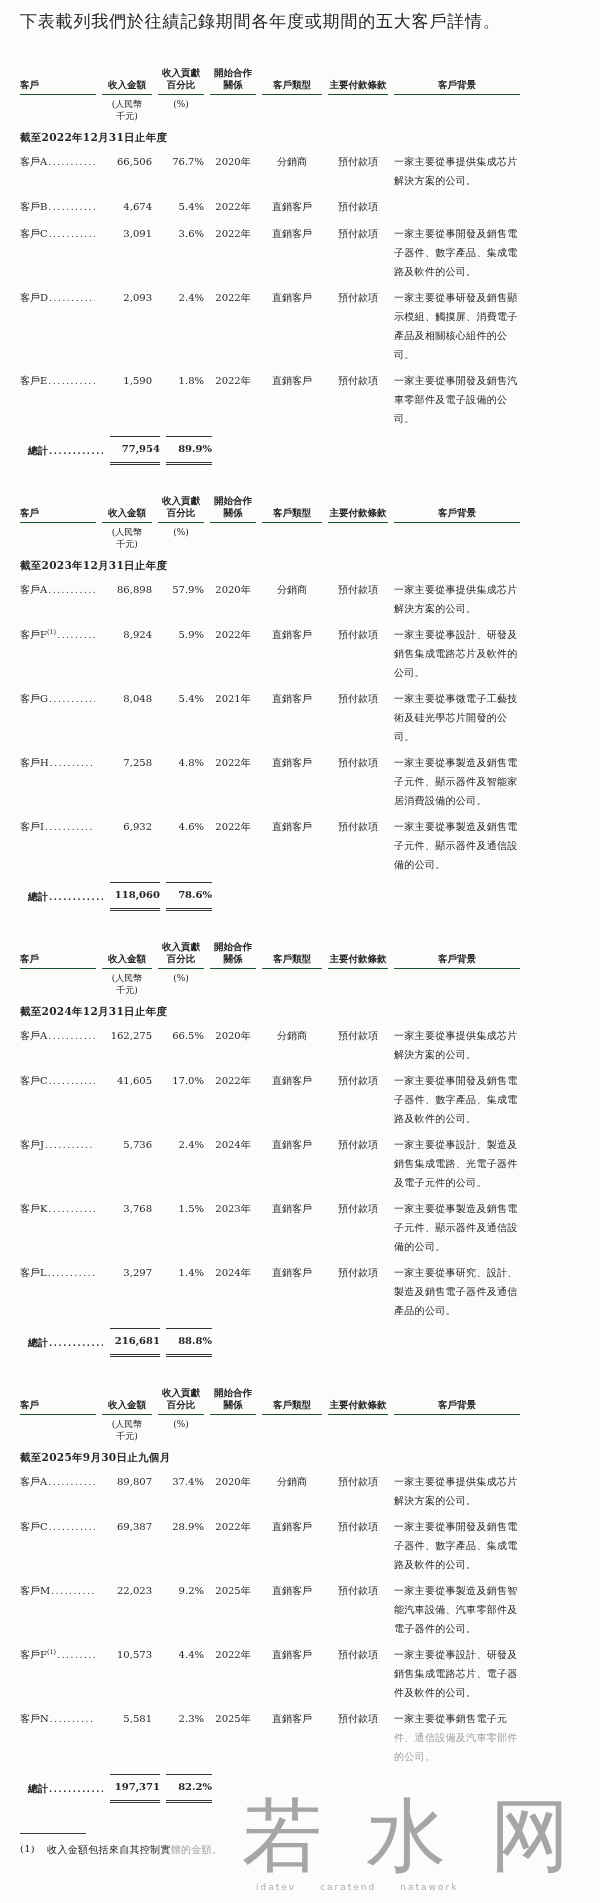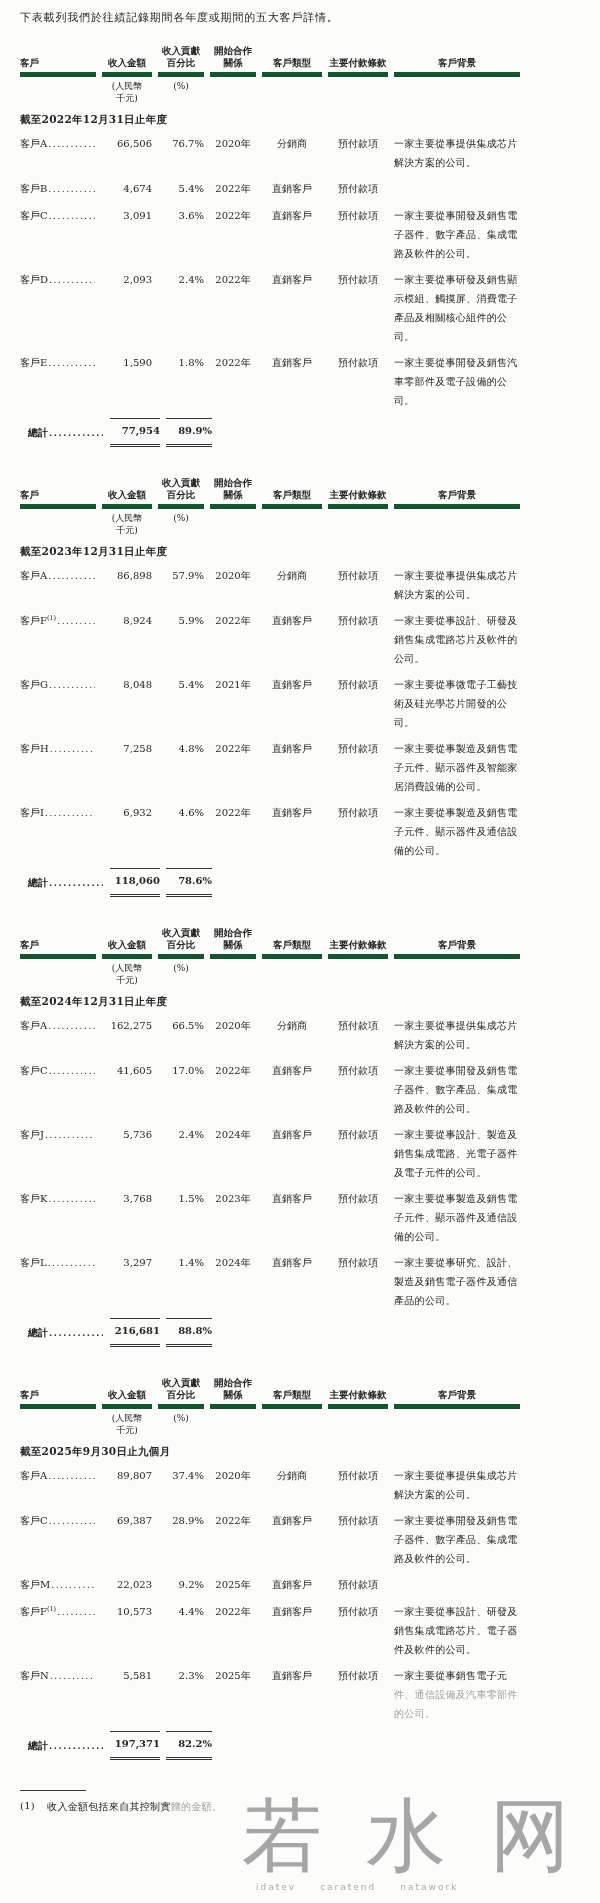--- a/index.html
+++ b/index.html
@@ -2,24 +2,24 @@
 <html><head>
 <meta charset="utf-8">
 <style>
   html,body{margin:0;padding:0}
   body{
     width:600px;height:1903px;position:relative;overflow:hidden;
     background:#fcfcfa;color:#242424;
     font-family:"DejaVu Serif","Liberation Serif",serif;
   }
   .page{padding:10px 0 0 20px;width:502px;position:relative;z-index:1}
-  .title{font-size:11px;letter-spacing:.8px;margin-bottom:20px}
+  .title{font-size:17px;letter-spacing:.8px;margin-bottom:34px}
   .grid{display:grid;grid-template-columns:76px 50px 46px 46px 60px 60px 126px;column-gap:6px;width:500px}
   .thead{align-items:end;font-weight:bold;font-size:9.5px;margin-top:4px}
-  .thead .hc{border-bottom:5px solid #14532d;padding-bottom:3px;text-align:center;line-height:12px}
+  .thead .hc{border-bottom:1px solid #14532d;padding-bottom:3px;text-align:center;line-height:12px}
   .thead .hc.left{text-align:left}
   .subhead{font-size:9px;line-height:12px;margin-top:3px}
   .subhead .c{text-align:center}
   .period{font-weight:bold;font-size:10.5px;margin:9px 0 7px;letter-spacing:.3px}
   .row{font-size:10px;margin-bottom:7px;align-items:start}
   .row .c{line-height:19px}
   .row .bg{letter-spacing:.3px}
   .cust{display:flex;align-items:baseline}
   .nm{white-space:nowrap}
   .dots{flex:1;overflow:hidden;white-space:nowrap;margin:0 1px;color:#2c2c2c}
@@ -449,20 +449,21 @@
         <div class="grid row">
     <div class="c cust">
             <span class="nm">客戶M</span>
             <span class="dots"></span>
           </div>
     <div class="c num">22,023</div>
     <div class="c num">9.2%</div>
     <div class="c ctr">2025年</div>
     <div class="c ctr">直銷客戶</div>
     <div class="c ctr">預付款項</div>
+    <div class="c bg">一家主要從事製造及銷售智能汽車設備、汽車零部件及電子器件的公司。</div>
   </div>
         <div class="grid row">
     <div class="c cust">
             <span class="nm">客戶F<sup>(1)</sup></span>
             <span class="dots"></span>
           </div>
     <div class="c num">10,573</div>
     <div class="c num">4.4%</div>
     <div class="c ctr">2022年</div>
     <div class="c ctr">直銷客戶</div>

